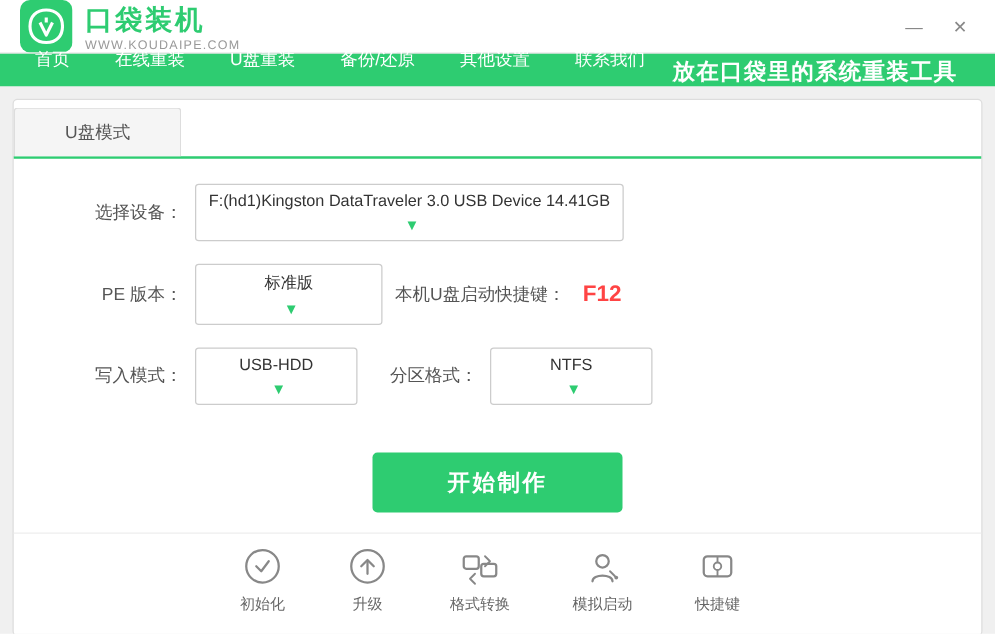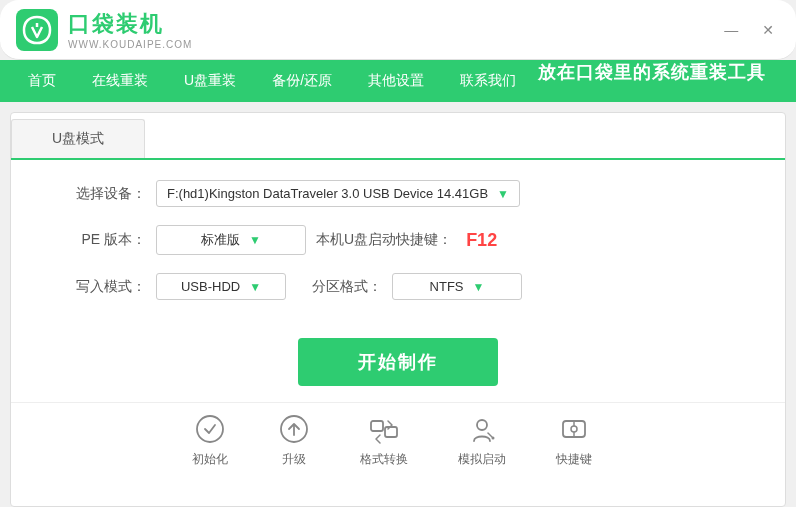--- a/index.html
+++ b/index.html
@@ -13,21 +13,20 @@
 
     
     .title-bar {
       background: #ffffff;
       height: 60px;
       display: flex;
       align-items: center;
       justify-content: space-between;
       padding: 0 16px;
       border-bottom: 1px solid #e0e0e0;
-      border-radius: 19px;
     }
     .title-bar-left {
       display: flex;
       align-items: center;
       gap: 10px;
     }
     .logo-icon {
       width: 42px;
       height: 42px;
     }
@@ -54,23 +53,23 @@
     .win-btn {
       font-size: 14px;
       color: #888;
       cursor: pointer;
       padding: 2px 6px;
     }
 
     
     .nav-bar {
       background: #2ecc71;
-      height: 42px;
-      display: flex;
-      align-items: flex-start;
+      height: 26px;
+      display: flex;
+      align-items: flex-end;
       padding: 0 10px;
     }
     .nav-items {
       display: flex;
       gap: 0;
       flex: 1;
     }
     .nav-item {
       color: #fff;
       font-size: 14px;
@@ -145,20 +144,21 @@
       border-radius: 3px;
       padding: 5px 10px;
       font-size: 13px;
       color: #333;
       background: #fff;
       cursor: pointer;
       display: flex;
       align-items: center;
       justify-content: center;
       gap: 5px;
+      flex-direction: column;
     }
     .form-select.wide {
       min-width: 330px;
     }
     .form-select.medium {
       min-width: 150px;
     }
     .form-select.small {
       min-width: 130px;
     }

